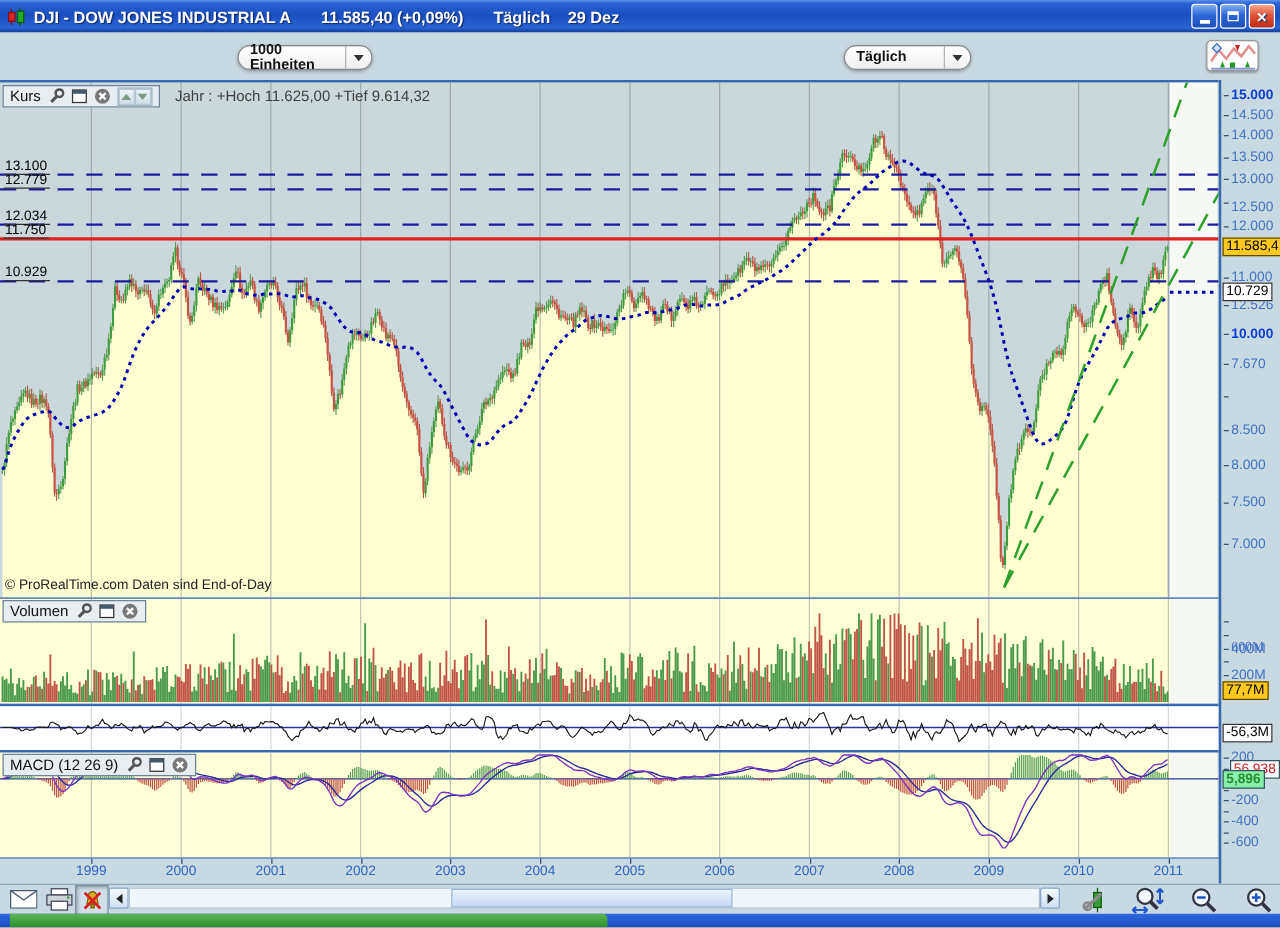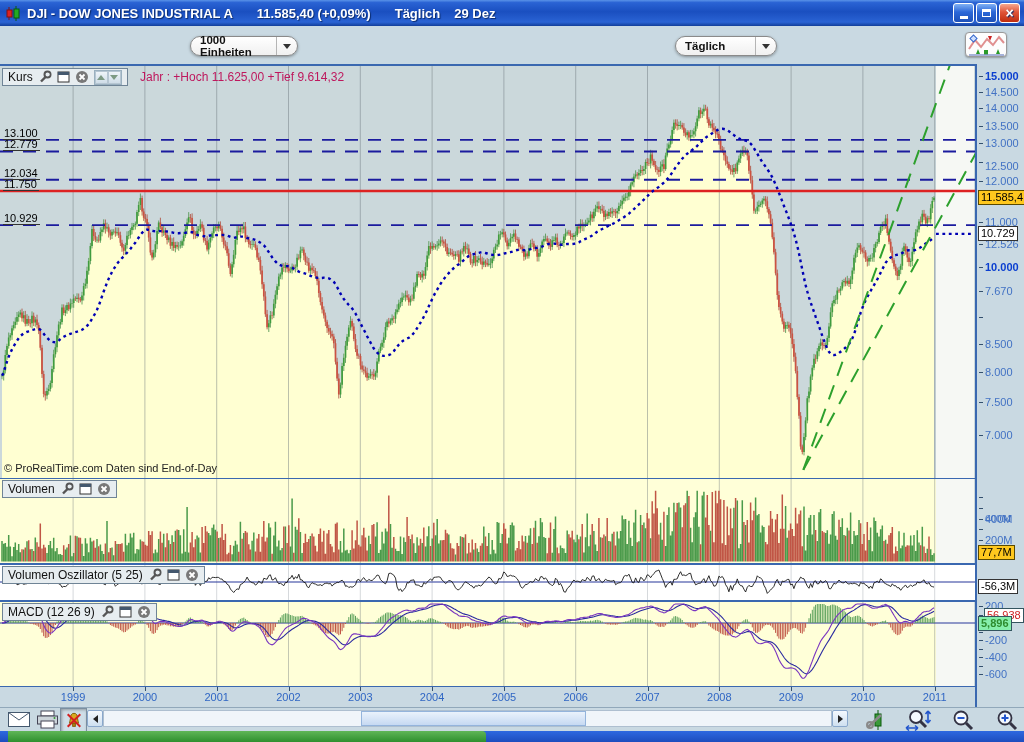--- a/index.html
+++ b/index.html
@@ -40,21 +40,21 @@
   .hline{position:absolute;left:0;width:975px;background:#3a68b0;}
   .phead{position:absolute;display:flex;align-items:center;gap:5px;background:#e7edf0;
     border:1px solid #6f8496;height:18px;box-sizing:border-box;padding:0 5px;font-size:12px;color:#111;z-index:6;}
   .phead svg{position:static;}
   .hicon{display:flex;align-items:center;}
   .arrpair{display:flex;border:1px solid #9ab0bf;background:#dde8ee;}
   .arrbtn{width:13px;height:13px;display:flex;align-items:center;justify-content:center;
     background:linear-gradient(#eef4f8,#cfdde8);border:1px solid #b6c6d2;box-sizing:border-box;}
   .tri-up{border:4px solid transparent;border-bottom:5px solid #7d9a84;margin-top:-3px;}
   .tri-dn{border:4px solid transparent;border-top:5px solid #7d9a84;margin-top:4px;}
-  .pinfo{position:absolute;left:140px;top:6px;font-size:12px;color:#be185d;z-index:6;white-space:pre;}
+  .pinfo{position:absolute;left:140px;top:6px;font-size:12px;color:#404040;z-index:6;white-space:pre;}
   .copyright{position:absolute;left:4px;top:398px;font-size:11px;color:#222;z-index:6;}
   #price-overlays{position:absolute;left:0;top:2px;width:975px;height:412px;pointer-events:none;z-index:5;}
   .level-label{position:absolute;font-size:11px;color:#000;border-bottom:1px solid #333;
     padding:0 2px 0 1px;white-space:nowrap;}
   .xlabels{position:absolute;left:0;top:623px;width:975px;height:20px;background:#c9d9e2;}
   .xlab{position:absolute;top:4px;width:44px;text-align:center;font-size:11px;color:#2f66c4;}
   .xmark{position:absolute;top:0;width:1px;height:4px;background:#33506e;}
   
   .axis-col{position:absolute;left:975px;top:64px;width:49px;height:643px;background:#c9d9e2;
     border-left:2px solid #3a68b0;box-sizing:border-box;}
@@ -265,42 +265,20 @@
         <line x1="503.9" y1="0" x2="503.9" y2="35" stroke="rgba(120,130,140,.3)"></line>
         <line x1="575.6999999999999" y1="0" x2="575.6999999999999" y2="35" stroke="rgba(120,130,140,.3)"></line>
         <line x1="647.4999999999999" y1="0" x2="647.4999999999999" y2="35" stroke="rgba(120,130,140,.3)"></line>
         <line x1="719.3" y1="0" x2="719.3" y2="35" stroke="rgba(120,130,140,.3)"></line>
         <line x1="791.0999999999999" y1="0" x2="791.0999999999999" y2="35" stroke="rgba(120,130,140,.3)"></line>
         <line x1="862.8999999999999" y1="0" x2="862.8999999999999" y2="35" stroke="rgba(120,130,140,.3)"></line>
         <line x1="934.6999999999999" y1="0" x2="934.6999999999999" y2="35" stroke="rgba(120,130,140,.3)"></line>
         <line x1="0" y1="17" x2="975" y2="17" stroke="#27379a" stroke-width="1.2"></line>
         <polyline points="2.0,17.0 3.7,17.0 5.3,17.0 7.0,17.0 8.7,17.0 10.3,17.3 12.0,17.7 13.7,18.2 15.3,17.7 17.0,19.7 18.7,19.4 20.3,18.2 22.0,18.3 23.7,19.3 25.3,18.9 27.0,18.7 28.7,17.0 30.3,16.8 32.0,16.6 33.7,16.9 35.3,16.6 37.0,17.1 38.7,16.6 40.3,13.1 42.0,12.6 43.7,13.7 45.3,14.5 47.0,15.2 48.7,18.8 50.4,17.3 52.0,17.9 53.7,16.9 55.4,16.5 57.0,16.8 58.7,18.9 60.4,19.5 62.0,22.3 63.7,21.4 65.4,21.6 67.0,20.5 68.7,18.7 70.4,15.6 72.0,17.3 73.7,17.7 75.4,16.3 77.0,15.0 78.7,15.5 80.4,12.7 82.0,10.5 83.7,13.6 85.4,14.2 87.0,15.3 88.7,17.8 90.4,17.0 92.0,14.5 93.7,15.2 95.4,15.5 97.0,13.7 98.7,15.2 100.4,16.0 102.0,17.9 103.7,18.9 105.4,19.8 107.0,16.5 108.7,17.6 110.4,17.0 112.0,15.5 113.7,17.5 115.4,21.3 117.0,19.6 118.7,18.7 120.4,17.9 122.0,15.7 123.7,17.3 125.4,16.3 127.0,16.2 128.7,16.1 130.4,15.0 132.0,12.7 133.7,12.8 135.4,13.7 137.0,14.7 138.7,17.1 140.4,17.6 142.1,19.2 143.7,17.5 145.4,17.1 147.1,16.5 148.7,14.7 150.4,14.2 152.1,13.0 153.7,14.2 155.4,15.0 157.1,18.2 158.7,19.1 160.4,19.5 162.1,17.8 163.7,15.5 165.4,14.8 167.1,13.9 168.7,15.5 170.4,15.7 172.1,15.9 173.7,14.8 175.4,14.4 177.1,13.4 178.7,11.7 180.4,12.2 182.1,13.7 183.7,13.9 185.4,17.3 187.1,14.7 188.7,17.3 190.4,15.1 192.1,15.7 193.7,14.4 195.4,20.3 197.1,17.9 198.7,17.5 200.4,20.5 202.1,17.2 203.7,17.8 205.4,16.5 207.1,16.0 208.7,12.7 210.4,14.3 212.1,12.3 213.7,12.4 215.4,12.6 217.1,12.3 218.7,12.5 220.4,13.9 222.1,14.1 223.7,16.3 225.4,16.5 227.1,19.2 228.7,20.2 230.4,24.0 232.1,25.9 233.7,27.5 235.4,25.4 237.1,23.9 238.8,24.4 240.4,19.5 242.1,18.8 243.8,17.3 245.4,15.5 247.1,12.1 248.8,15.4 250.4,16.6 252.1,17.7 253.8,17.9 255.4,20.1 257.1,18.9 258.8,16.2 260.4,17.6 262.1,18.3 263.8,13.3 265.4,13.8 267.1,14.2 268.8,10.5 270.4,9.8 272.1,15.0 273.8,14.6 275.4,12.7 277.1,16.4 278.8,18.8 280.4,18.2 282.1,19.4 283.8,20.7 285.4,17.5 287.1,17.5 288.8,13.6 290.4,13.3 292.1,10.3 293.8,14.3 295.4,11.8 297.1,13.3 298.8,9.2 300.4,14.9 302.1,14.9 303.8,17.4 305.4,17.6 307.1,21.6 308.8,22.7 310.4,19.5 312.1,17.7 313.8,18.7 315.4,19.0 317.1,20.1 318.8,20.2 320.4,19.7 322.1,20.8 323.8,18.9 325.4,18.4 327.1,18.1 328.8,18.8 330.5,18.5 332.1,21.1 333.8,19.1 335.5,18.4 337.1,17.3 338.8,17.6 340.5,15.9 342.1,15.3 343.8,16.9 345.5,21.3 347.1,20.8 348.8,22.5 350.5,21.7 352.1,22.2 353.8,21.4 355.5,19.7 357.1,15.0 358.8,14.3 360.5,16.6 362.1,14.2 363.8,12.6 365.5,15.2 367.1,16.3 368.8,14.4 370.5,15.4 372.1,15.5 373.8,14.0 375.5,12.2 377.1,10.0 378.8,10.5 380.5,14.6 382.1,16.2 383.8,17.7 385.5,18.8 387.1,15.8 388.8,8.5 390.5,8.2 392.1,9.0 393.8,10.2 395.5,13.1 397.1,22.0 398.8,25.5 400.5,23.9 402.1,26.6 403.8,24.6 405.5,22.6 407.1,17.6 408.8,18.0 410.5,15.4 412.1,15.2 413.8,14.8 415.5,19.8 417.1,20.0 418.8,20.3 420.5,21.5 422.2,21.7 423.8,17.5 425.5,19.0 427.2,17.2 428.8,15.3 430.5,14.1 432.2,15.5 433.8,12.4 435.5,12.2 437.2,12.0 438.8,11.8 440.5,12.4 442.2,15.3 443.8,16.5 445.5,18.6 447.2,17.2 448.8,15.6 450.5,15.8 452.2,16.9 453.8,19.7 455.5,22.8 457.2,24.6 458.8,24.8 460.5,23.1 462.2,21.2 463.8,18.5 465.5,16.8 467.2,17.9 468.8,18.8 470.5,20.5 472.2,21.0 473.8,23.2 475.5,20.8 477.2,21.2 478.8,20.1 480.5,21.0 482.2,19.9 483.8,17.6 485.5,15.7 487.2,14.1 488.8,12.0 490.5,13.1 492.2,15.5 493.8,17.7 495.5,18.8 497.2,18.1 498.8,13.5 500.5,14.1 502.2,11.5 503.8,6.9 505.5,8.4 507.2,11.5 508.8,11.1 510.5,10.2 512.2,11.1 513.8,11.0 515.5,12.2 517.2,13.8 518.9,16.7 520.5,21.2 522.2,23.2 523.9,21.8 525.5,19.4 527.2,19.5 528.9,17.6 530.5,16.5 532.2,17.3 533.9,16.3 535.5,13.6 537.2,15.1 538.9,16.0 540.5,11.8 542.2,11.6 543.9,14.2 545.5,12.9 547.2,15.0 548.9,18.5 550.5,19.1 552.2,20.8 553.9,19.1 555.5,13.2 557.2,14.9 558.9,19.9 560.5,18.5 562.2,21.7 563.9,26.7 565.5,27.2 567.2,23.6 568.9,22.0 570.5,20.2 572.2,17.1 573.9,15.0 575.5,16.5 577.2,16.1 578.9,16.5 580.5,17.4 582.2,14.6 583.9,15.3 585.5,15.8 587.2,12.3 588.9,14.1 590.5,16.0 592.2,11.2 593.9,10.9 595.5,15.6 597.2,15.2 598.9,13.4 600.5,16.1 602.2,17.5 603.9,16.3 605.5,14.2 607.2,15.4 608.9,15.7 610.6,16.1 612.2,16.1 613.9,15.3 615.6,19.7 617.2,18.5 618.9,17.8 620.6,17.6 622.2,15.6 623.9,11.4 625.6,10.4 627.2,11.1 628.9,9.2 630.6,13.2 632.2,17.3 633.9,17.9 635.6,12.9 637.2,16.6 638.9,17.5 640.6,12.4 642.2,13.3 643.9,15.9 645.6,13.8 647.2,9.8 648.9,10.4 650.6,12.7 652.2,10.5 653.9,8.7 655.6,6.3 657.2,5.8 658.9,5.0 660.6,9.2 662.2,13.3 663.9,17.0 665.6,22.4 667.2,19.3 668.9,17.9 670.6,16.7 672.2,20.2 673.9,14.3 675.6,14.3 677.2,13.8 678.9,9.6 680.6,6.7 682.2,10.4 683.9,9.9 685.6,10.6 687.2,9.9 688.9,8.5 690.6,8.3 692.2,14.4 693.9,16.2 695.6,19.8 697.2,19.0 698.9,18.2 700.6,18.2 702.3,15.5 703.9,13.6 705.6,17.9 707.3,14.3 708.9,10.7 710.6,15.8 712.3,17.3 713.9,21.2 715.6,20.8 717.3,17.5 718.9,11.2 720.6,12.5 722.3,11.5 723.9,14.0 725.6,19.7 727.3,22.2 728.9,26.8 730.6,20.5 732.3,25.2 733.9,20.1 735.6,19.3 737.3,13.9 738.9,18.6 740.6,20.7 742.3,20.9 743.9,24.1 745.6,27.0 747.3,22.2 748.9,20.4 750.6,21.5 752.3,21.5 753.9,18.5 755.6,16.2 757.3,10.8 758.9,12.4 760.6,13.0 762.3,14.6 763.9,20.2 765.6,23.3 767.3,28.4 768.9,26.6 770.6,25.0 772.3,23.2 773.9,21.4 775.6,16.8 777.3,14.4 778.9,18.3 780.6,20.7 782.3,16.0 783.9,16.6 785.6,15.8 787.3,14.5 788.9,14.4 790.6,19.9 792.3,19.1 793.9,23.6 795.6,18.7 797.3,16.6 799.0,15.1 800.6,12.1 802.3,13.4 804.0,13.8 805.6,17.5 807.3,21.2 809.0,23.3 810.6,18.5 812.3,22.4 814.0,16.6 815.6,15.8 817.3,19.0 819.0,18.5 820.6,15.4 822.3,17.9 824.0,17.1 825.6,15.6 827.3,17.8 829.0,23.5 830.6,23.9 832.3,21.2 834.0,18.1 835.6,19.1 837.3,17.3 839.0,15.0 840.6,16.8 842.3,17.7 844.0,17.9 845.6,16.3 847.3,18.4 849.0,19.1 850.6,18.3 852.3,18.8 854.0,18.1 855.6,18.7 857.3,19.4 859.0,21.3 860.6,17.5 862.3,18.5 864.0,18.1 865.6,20.1 867.3,20.8 869.0,23.3 870.6,21.1 872.3,23.4 874.0,17.8 875.6,17.3 877.3,16.1 879.0,17.8 880.6,13.8 882.3,15.1 884.0,17.7 885.6,18.7 887.3,19.7 889.0,20.4 890.7,21.6 892.3,18.8 894.0,20.8 895.7,20.7 897.3,22.8 899.0,22.7 900.7,25.3 902.3,23.2 904.0,21.3 905.7,20.2 907.3,22.7 909.0,21.5 910.7,19.9 912.3,21.5 914.0,20.0 915.7,19.9 917.3,17.0 919.0,17.8 920.7,17.5 922.3,16.2 924.0,14.8 925.7,18.2 927.3,18.9 929.0,17.6 930.7,20.9 932.3,21.6 934.0,22.1 " fill="none" stroke="#161616" stroke-width="0.9"></polyline>
       </svg>
-    <div class="phead" style="left:2px;top:502px;">
-      <span>Volumen Oszillator (5 25)</span>
-      <span class="hicon">
-        <svg width="14" height="14" viewBox="0 0 14 14">
-            <line x1="3" y1="11.5" x2="8" y2="6.5" stroke="#555" stroke-width="2.4"></line>
-            <circle cx="9.5" cy="4.5" r="3" fill="none" stroke="#555" stroke-width="2"></circle>
-            <rect x="8.5" y="3.5" width="3" height="2" fill="#e7edf0"></rect>
-          </svg>
-      </span>
-      <span class="hicon">
-        <svg width="13" height="13" viewBox="0 0 13 13">
-            <rect x="1" y="1" width="11" height="10" fill="#fff" stroke="#333"></rect>
-            <rect x="1" y="1" width="11" height="3" fill="#44586e"></rect>
-          </svg>
-      </span>
-      <span class="hicon">
-        <svg width="14" height="14" viewBox="0 0 14 14">
-            <circle cx="7" cy="7" r="6" fill="#787878"></circle>
-            <path d="M4.5 4.5 L9.5 9.5 M9.5 4.5 L4.5 9.5" stroke="#fff" stroke-width="1.8"></path>
-          </svg>
-      </span>
-    </div>
 
     <div class="hline" style="top:536px;height:2px;"></div>
     <svg id="svg-macd" style="top:538px;" width="975" height="84">
         <rect x="0" y="0" width="936" height="84" fill="#ffffd8"></rect>
         <rect x="936" y="0" width="38" height="84" fill="#f6f8f4"></rect>
         <line x1="73.1" y1="0" x2="73.1" y2="84" stroke="rgba(105,115,122,.4)"></line>
         <line x1="144.9" y1="0" x2="144.9" y2="84" stroke="rgba(105,115,122,.4)"></line>
         <line x1="216.7" y1="0" x2="216.7" y2="84" stroke="rgba(105,115,122,.4)"></line>
         <line x1="288.5" y1="0" x2="288.5" y2="84" stroke="rgba(105,115,122,.4)"></line>
         <line x1="360.3" y1="0" x2="360.3" y2="84" stroke="rgba(105,115,122,.4)"></line>

